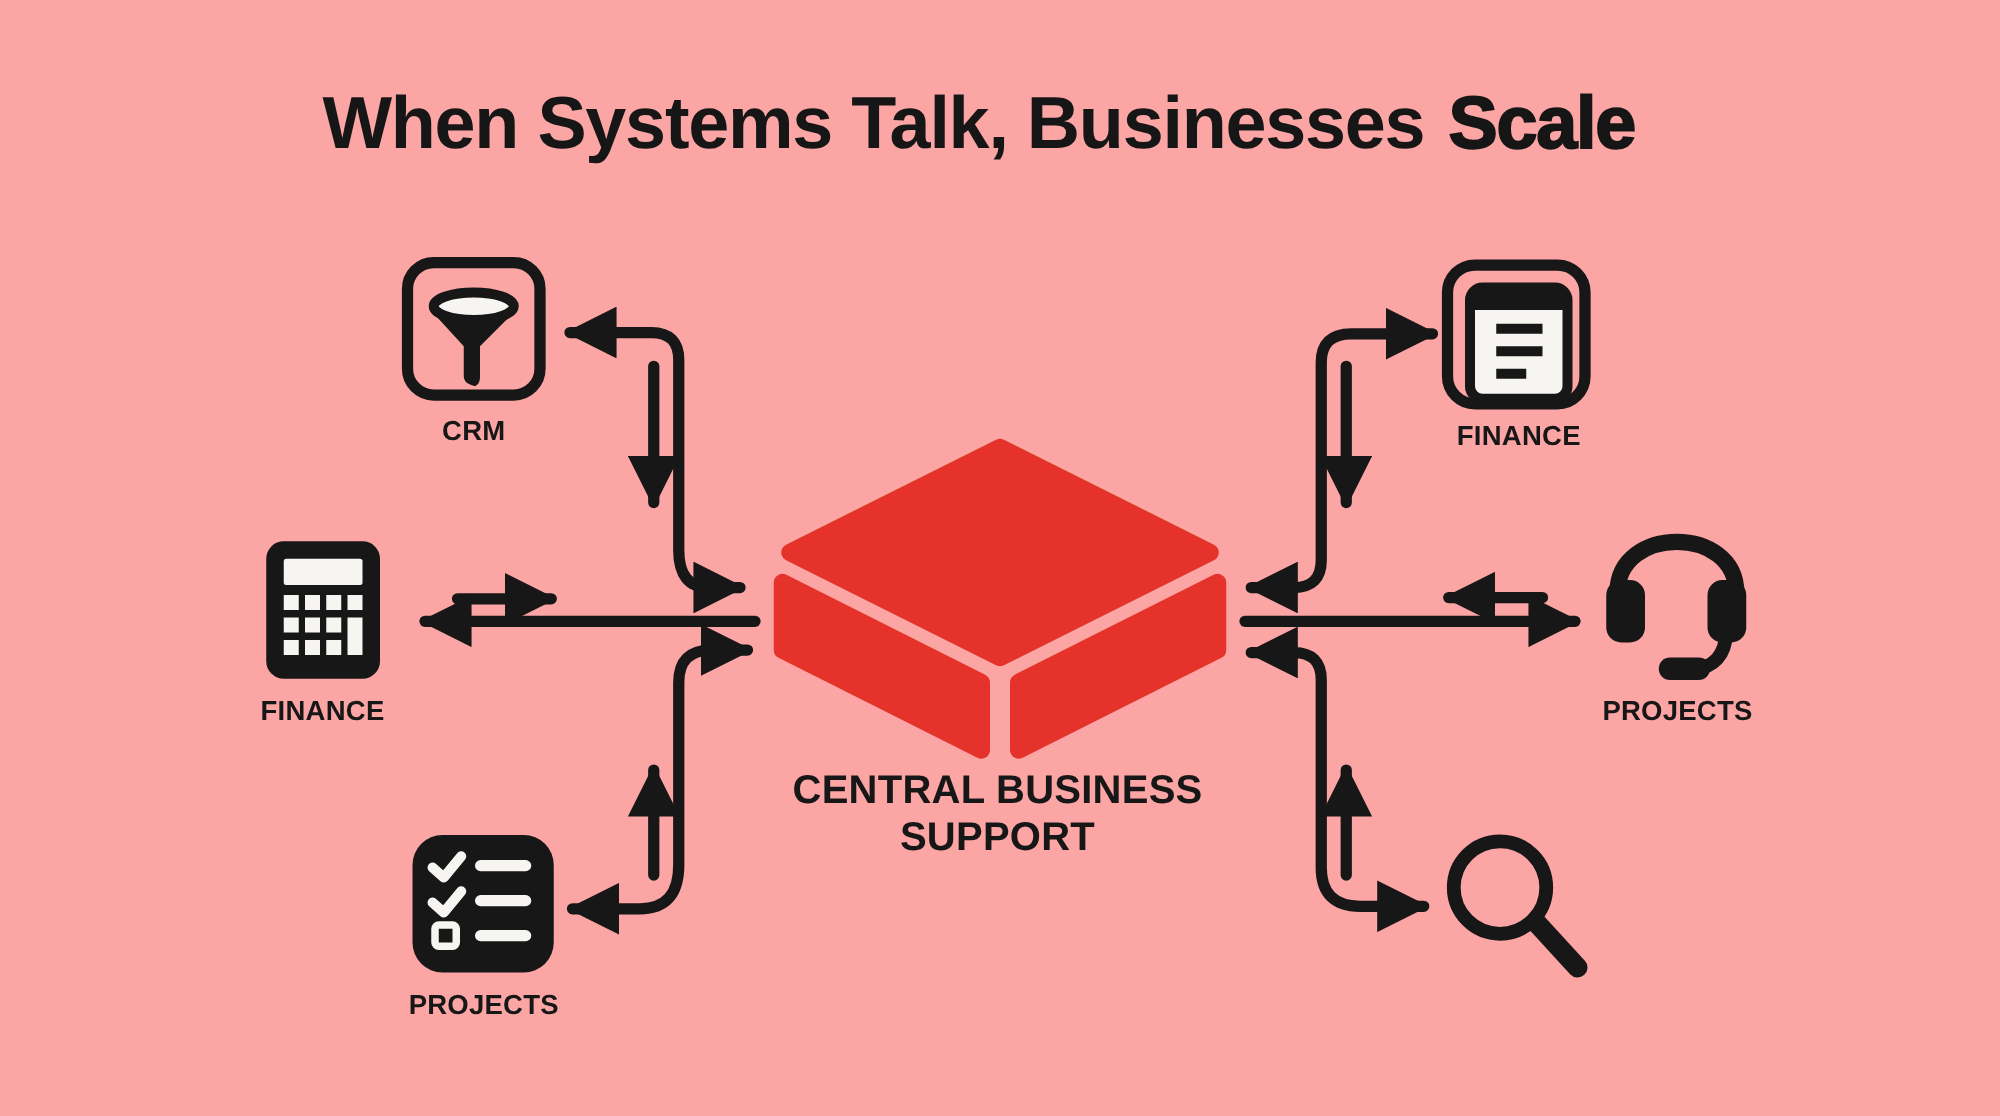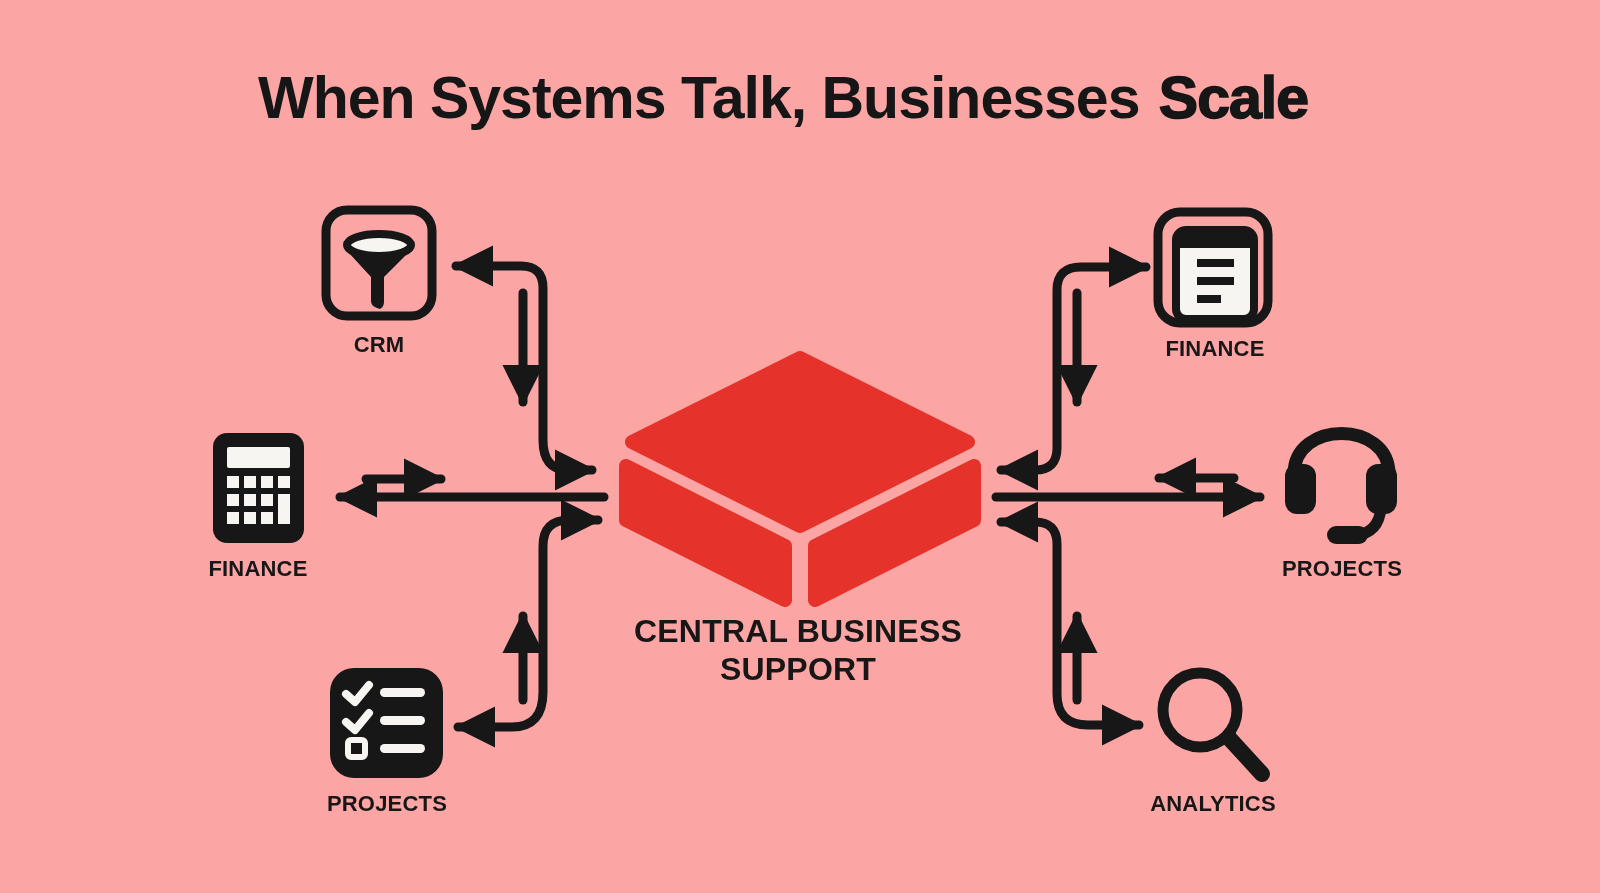--- a/index.html
+++ b/index.html
@@ -153,20 +153,19 @@
       <circle cx="1200" cy="710" r="37" fill="none" stroke="#171717" stroke-width="11"></circle>
       <line x1="1229" y1="738" x2="1262" y2="774" stroke="#171717" stroke-width="16" stroke-linecap="round"></line>
     </g>
   </svg>
 
   <div class="nlabel" style="left:379px;top:332px">CRM</div>
   <div class="nlabel" style="left:258px;top:556px">FINANCE</div>
   <div class="nlabel" style="left:387px;top:791px">PROJECTS</div>
   <div class="nlabel" style="left:1215px;top:336px">FINANCE</div>
   <div class="nlabel" style="left:1342px;top:556px">PROJECTS</div>
-  <div class="nlabel" style="left:1213px;top:791px">ANALYTICS</div>
 
   <div class="plabel">
     <div>CENTRAL BUSINESS</div>
     <div>SUPPORT</div>
   </div>
 
 </div>
 
 </body></html>

